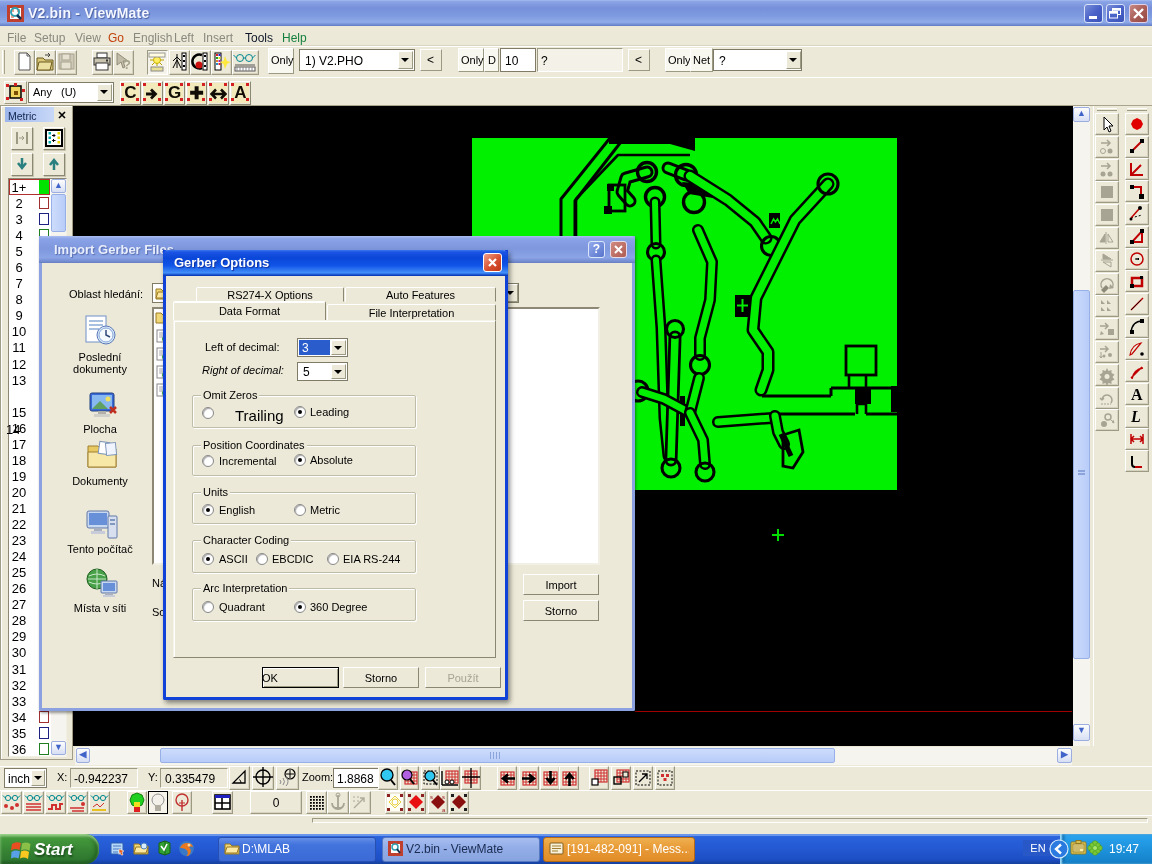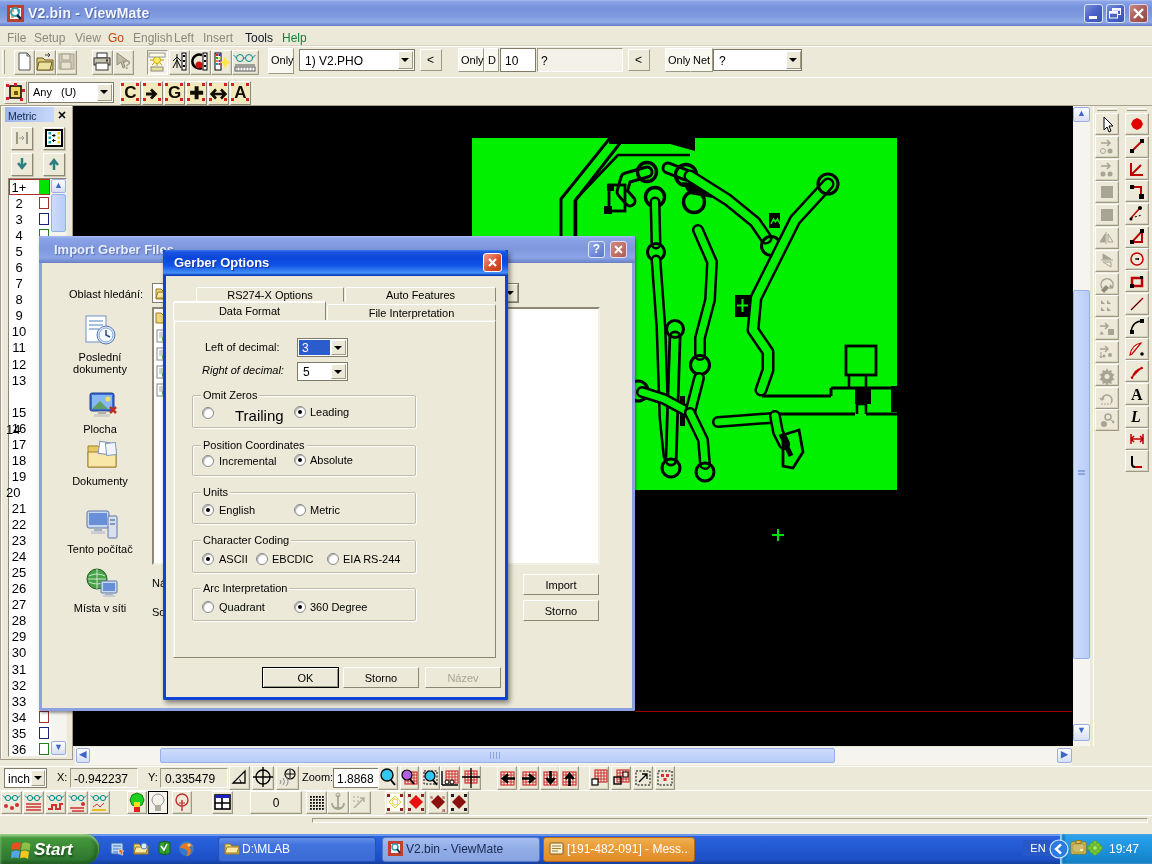--- a/index.html
+++ b/index.html
@@ -549,21 +549,21 @@
 <div class="txt" style="left:6px;top:405px;width:26px;text-align:center;font-size:13px;">15</div>
 <div class="abs" style="left:39px;top:422px;width:10px;height:12px;background:#fff;border:1px solid #208020;"></div>
 <div class="txt" style="left:6px;top:421px;width:26px;text-align:center;font-size:13px;">16</div>
 <div class="abs" style="left:39px;top:438px;width:10px;height:12px;background:#fff;border:1px solid #a03030;"></div>
 <div class="txt" style="left:6px;top:437px;width:26px;text-align:center;font-size:13px;">17</div>
 <div class="abs" style="left:39px;top:454px;width:10px;height:12px;background:#fff;border:1px solid #202080;"></div>
 <div class="txt" style="left:6px;top:453px;width:26px;text-align:center;font-size:13px;">18</div>
 <div class="abs" style="left:39px;top:470px;width:10px;height:12px;background:#fff;border:1px solid #208020;"></div>
 <div class="txt" style="left:6px;top:469px;width:26px;text-align:center;font-size:13px;">19</div>
 <div class="abs" style="left:39px;top:486px;width:10px;height:12px;background:#fff;border:1px solid #a03030;"></div>
-<div class="txt" style="left:6px;top:485px;width:26px;font-size:13px;">20</div>
+<div class="txt" style="left:6px;top:485px;width:26px;text-align:center;font-size:13px;">20</div>
 <div class="abs" style="left:39px;top:502px;width:10px;height:12px;background:#fff;border:1px solid #202080;"></div>
 <div class="txt" style="left:6px;top:501px;width:26px;text-align:center;font-size:13px;">21</div>
 <div class="abs" style="left:39px;top:518px;width:10px;height:12px;background:#fff;border:1px solid #208020;"></div>
 <div class="txt" style="left:6px;top:517px;width:26px;text-align:center;font-size:13px;">22</div>
 <div class="abs" style="left:39px;top:534px;width:10px;height:12px;background:#fff;border:1px solid #a03030;"></div>
 <div class="txt" style="left:6px;top:533px;width:26px;text-align:center;font-size:13px;">23</div>
 <div class="abs" style="left:39px;top:550px;width:10px;height:12px;background:#fff;border:1px solid #202080;"></div>
 <div class="txt" style="left:6px;top:549px;width:26px;text-align:center;font-size:13px;">24</div>
 <div class="abs" style="left:39px;top:566px;width:10px;height:12px;background:#fff;border:1px solid #208020;"></div>
 <div class="txt" style="left:6px;top:565px;width:26px;text-align:center;font-size:13px;">25</div>
@@ -750,25 +750,25 @@
 <div class="abs" style="left:327px;top:553px;width:12px;height:12px;border-radius:50%;background:#fff;border:1px solid #888;box-shadow:inset 1px 1px 1px #aaa;"></div>
 <div class="txt" style="left:343px;top:553px;font-size:11px;color:#000;font-weight:normal;">EIA RS-244</div>
 <div class="abs" style="left:192px;top:588px;width:224px;height:33px;border:1px solid #c0bcaa;border-radius:2px;box-shadow:1px 1px 0 #fff inset, 1px 1px 0 #fff;"></div>
 <div class="txt" style="left:201px;top:582px;font-size:11px;background:#ece9d8;padding:0 2px;">Arc Interpretation</div>
 <div class="abs" style="left:202px;top:601px;width:12px;height:12px;border-radius:50%;background:#fff;border:1px solid #888;box-shadow:inset 1px 1px 1px #aaa;"></div>
 <div class="txt" style="left:219px;top:601px;font-size:11px;color:#000;font-weight:normal;">Quadrant</div>
 <div class="abs" style="left:294px;top:601px;width:12px;height:12px;border-radius:50%;background:#fff;border:1px solid #888;box-shadow:inset 1px 1px 1px #aaa;"></div>
 <div class="abs" style="left:298px;top:605px;width:4px;height:4px;border-radius:50%;background:#000;"></div>
 <div class="txt" style="left:310px;top:601px;font-size:11px;color:#000;font-weight:normal;">360 Degree</div>
 <div class="abs" style="left:262px;top:667px;width:77px;height:21px;background:#ece9d8;border:1px solid #000;box-shadow:inset 1px 1px 0 #fff,inset -1px -1px 0 #9d9a84;"></div>
-<div class="txt" style="left:262px;top:672px;width:87px;text-align:center;font-size:11px;">OK</div>
+<div class="txt" style="left:262px;top:672px;width:87px;font-size:11px;">OK</div>
 <div class="btnr" style="left:343px;top:667px;width:76px;height:21px;"></div>
 <div class="txt" style="left:343px;top:672px;width:76px;text-align:center;font-size:11px;">Storno</div>
 <div class="btnr" style="left:425px;top:667px;width:76px;height:21px;"></div>
-<div class="txt" style="left:425px;top:672px;width:76px;text-align:center;font-size:11px;color:#a8a494;">Název</div>
+<div class="txt" style="left:425px;top:672px;width:76px;text-align:center;font-size:11px;color:#a8a494;">Použít</div>
 <div class="abs" style="left:73px;top:746px;width:1079px;height:20px;background:#ece9d8;"></div>
 <div class="abs" style="left:75px;top:747px;width:997px;height:18px;background:#f6f4ee;"></div>
 <div class="abs" style="left:76px;top:748px;width:14px;height:15px;background:linear-gradient(180deg,#fdfdfd,#d7dff4);border:1px solid #9caee0;border-radius:2px;"></div>
 <div class="txt" style="left:76px;top:749px;width:14px;text-align:center;font-size:9px;color:#4064c8;font-weight:bold;">◀</div>
 <div class="abs" style="left:160px;top:748px;width:675px;height:15px;background:linear-gradient(180deg,#cddcfc,#b8ccf8);border:1px solid #98b0e8;border-radius:2px;"></div>
 <div class="abs" style="left:490px;top:752px;width:12px;height:7px;background:repeating-linear-gradient(90deg,#8ba4dc 0 1px,transparent 1px 3px);"></div>
 <div class="abs" style="left:1057px;top:748px;width:15px;height:15px;background:linear-gradient(180deg,#fdfdfd,#d7dff4);border:1px solid #9caee0;border-radius:2px;"></div>
 <div class="txt" style="left:1057px;top:749px;width:15px;text-align:center;font-size:9px;color:#4064c8;font-weight:bold;">▶</div>
 <div class="abs" style="left:0px;top:766px;width:1152px;height:24px;background:#ece9d8;border-top:1px solid #fff;"></div>
 <div class="abs" style="left:4px;top:768px;width:43px;height:20px;background:#fff;border:1px solid #7f7b66;"></div>

